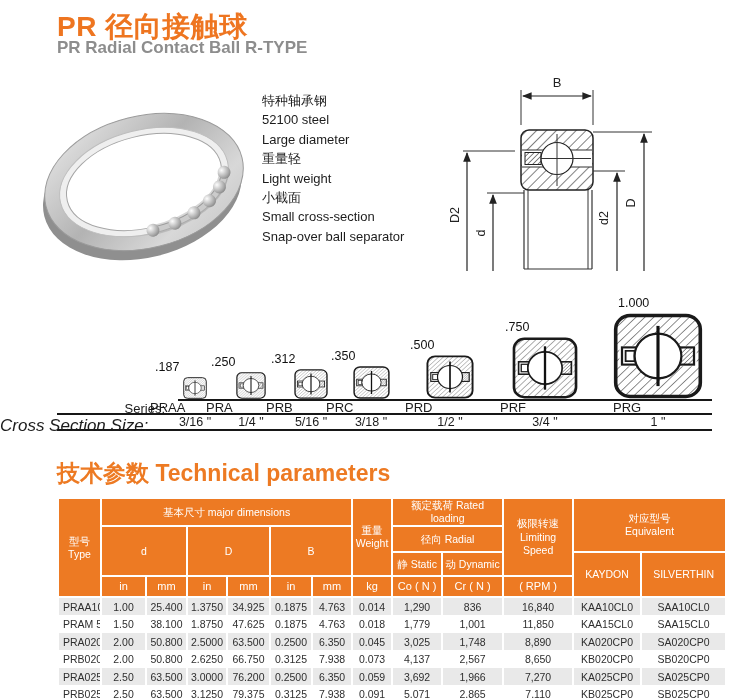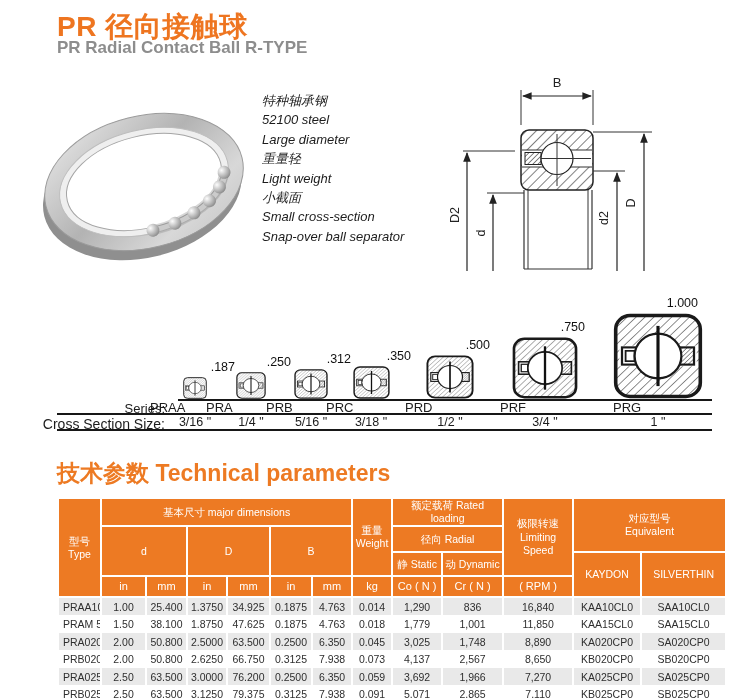--- a/index.html
+++ b/index.html
@@ -5,27 +5,27 @@
   html,body{margin:0;padding:0;background:#fff;}
   .stage{position:relative;width:732px;height:698px;background:#fff;overflow:hidden;
          font-family:"Liberation Sans",sans-serif;color:#222;}
   .abs{position:absolute;}
 
   
   .title{left:57px;top:8px;font-size:28px;font-weight:bold;color:#EE7520;letter-spacing:.5px;}
   .subtitle{left:57px;top:38px;font-size:17px;font-weight:bold;color:#8d8d8d;}
 
   
-  .features{left:262px;top:91px;width:190px;font-size:13px;line-height:19.4px;color:#1c1c1c;font-style:italic;}
+  .features{left:262px;top:91px;width:190px;font-size:13px;line-height:19.4px;color:#1c1c1c;}
 
   
   .series-label{left:57px;top:401px;width:108px;text-align:right;font-size:13px;color:#1c1c1c;}
-  .size-label{left:0px;top:416px;width:165px;text-align:right;font-size:14px;color:#1c1c1c;}
+  .size-label{left:0px;top:416px;width:165px;text-align:left;font-size:17px;color:#1c1c1c;font-style:italic;}
   .sline{background:#171717;height:2px;}
-  .dec{font-size:12.5px;color:#111;text-align:right;}
+  .dec{font-size:12.5px;color:#111;text-align:left;}
   .sname{font-size:13px;color:#1c1c1c;text-align:left;line-height:13px;}
   .sfrac{font-size:12.5px;color:#1c1c1c;text-align:center;line-height:13px;}
 
   
   .sec-head{left:57px;top:458px;font-size:23px;font-weight:bold;color:#ED7A23;}
 
   
   table.params{position:absolute;left:57px;top:497px;width:668px;border-collapse:collapse;
                table-layout:fixed;}
   table.params th{background:#ED7A23;color:#fff;font-weight:normal;font-size:10.5px;

